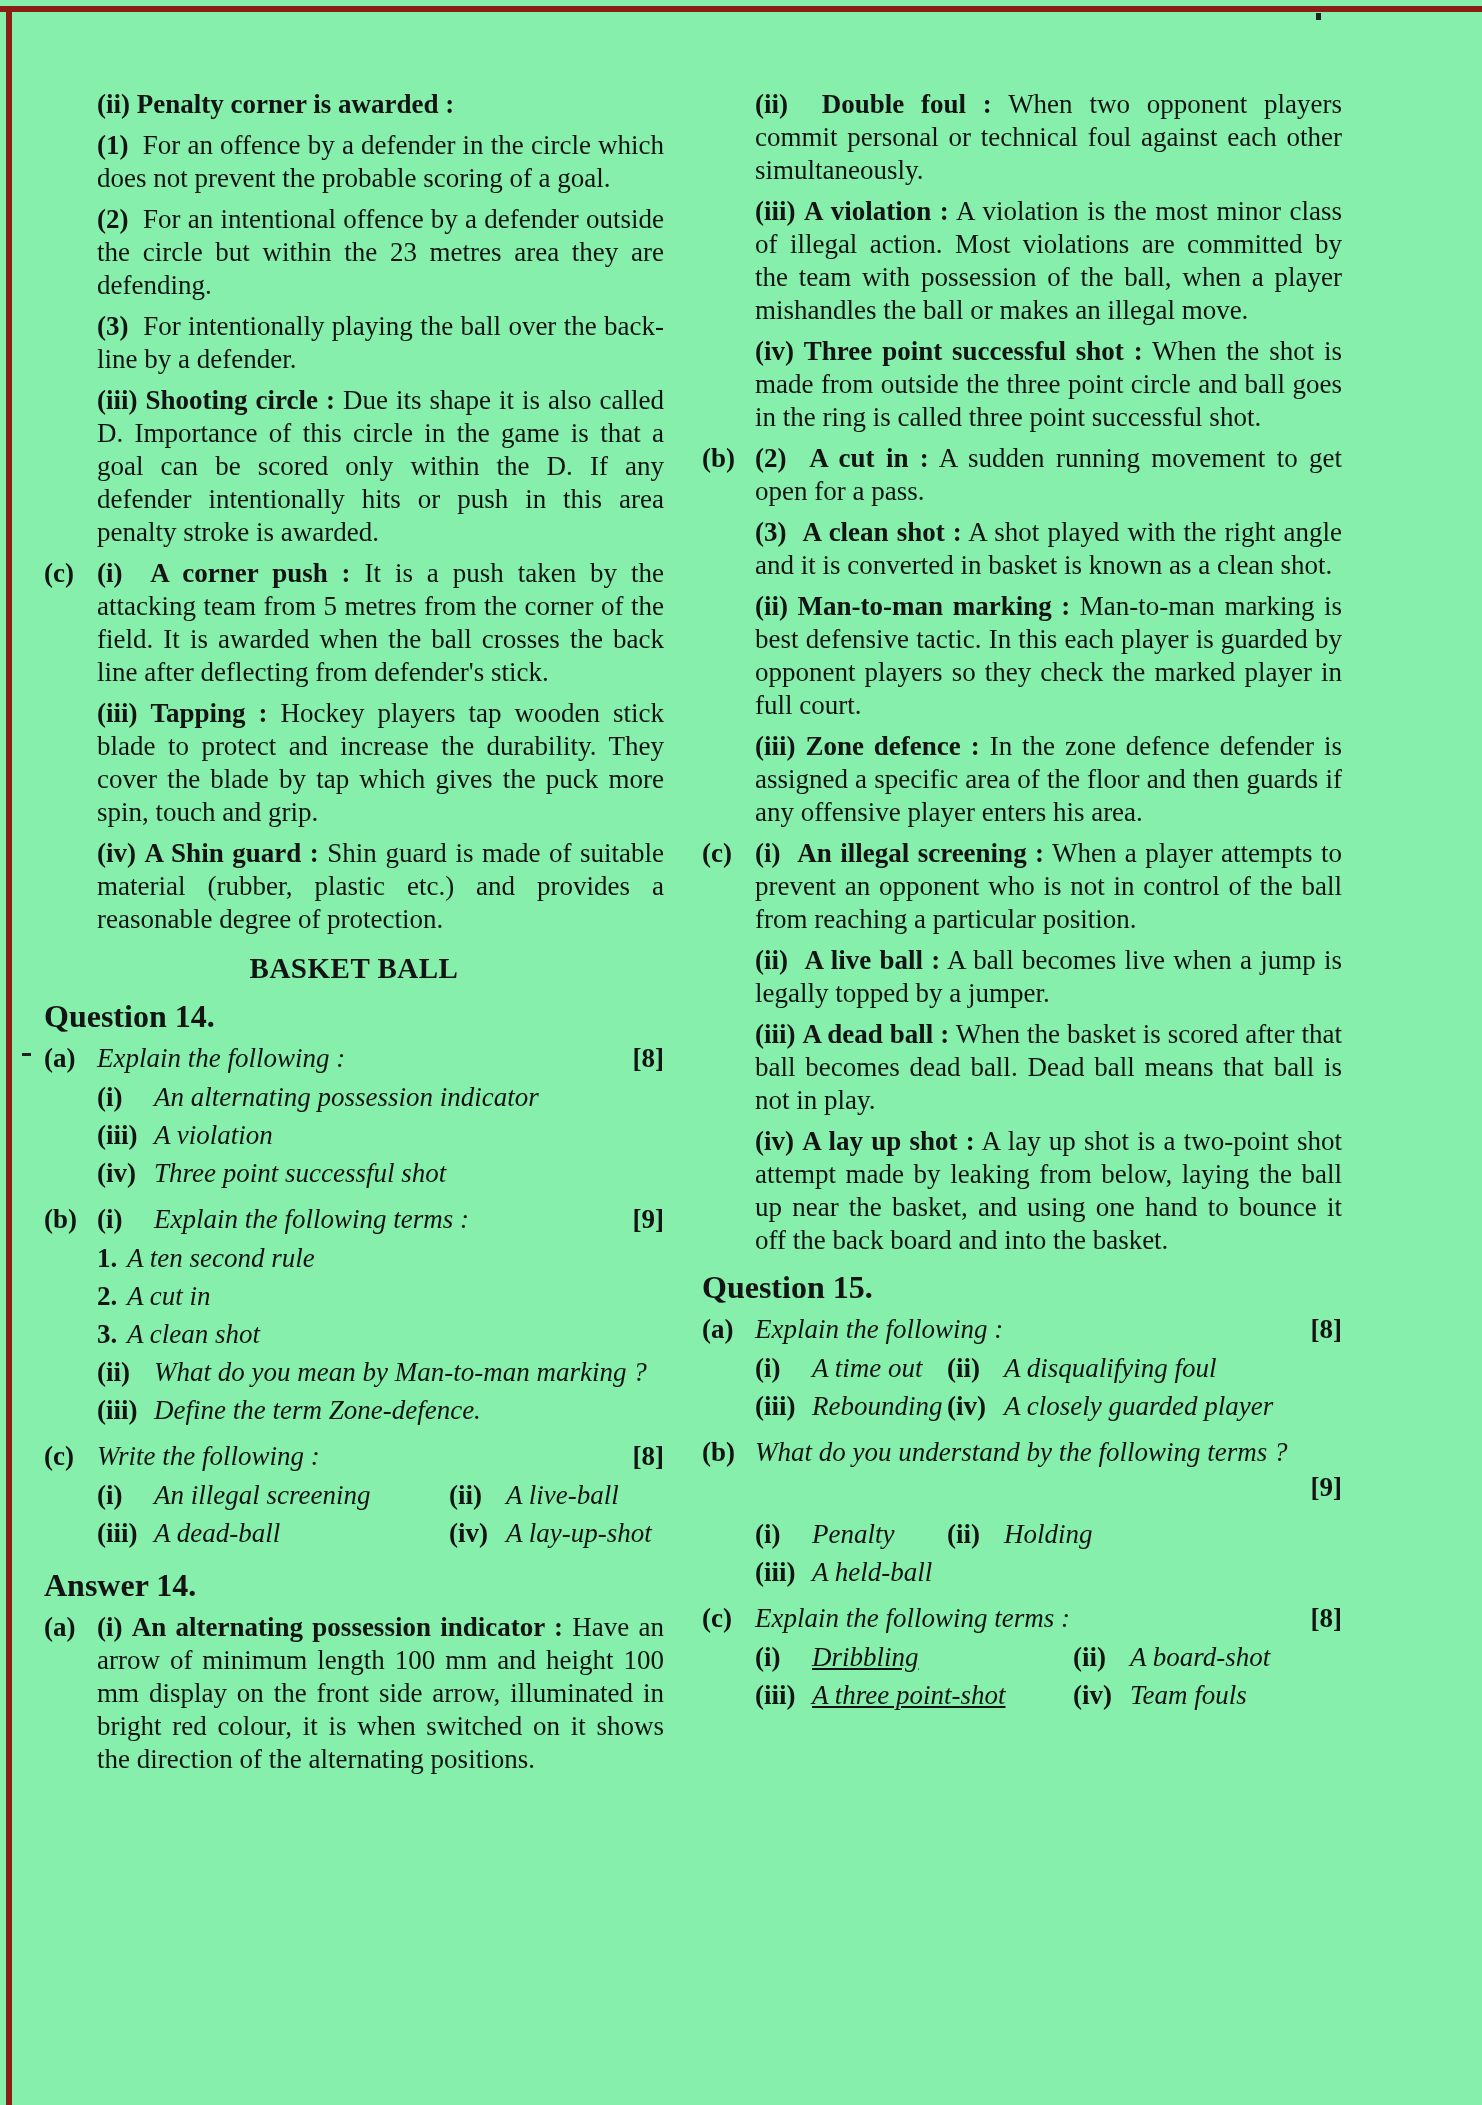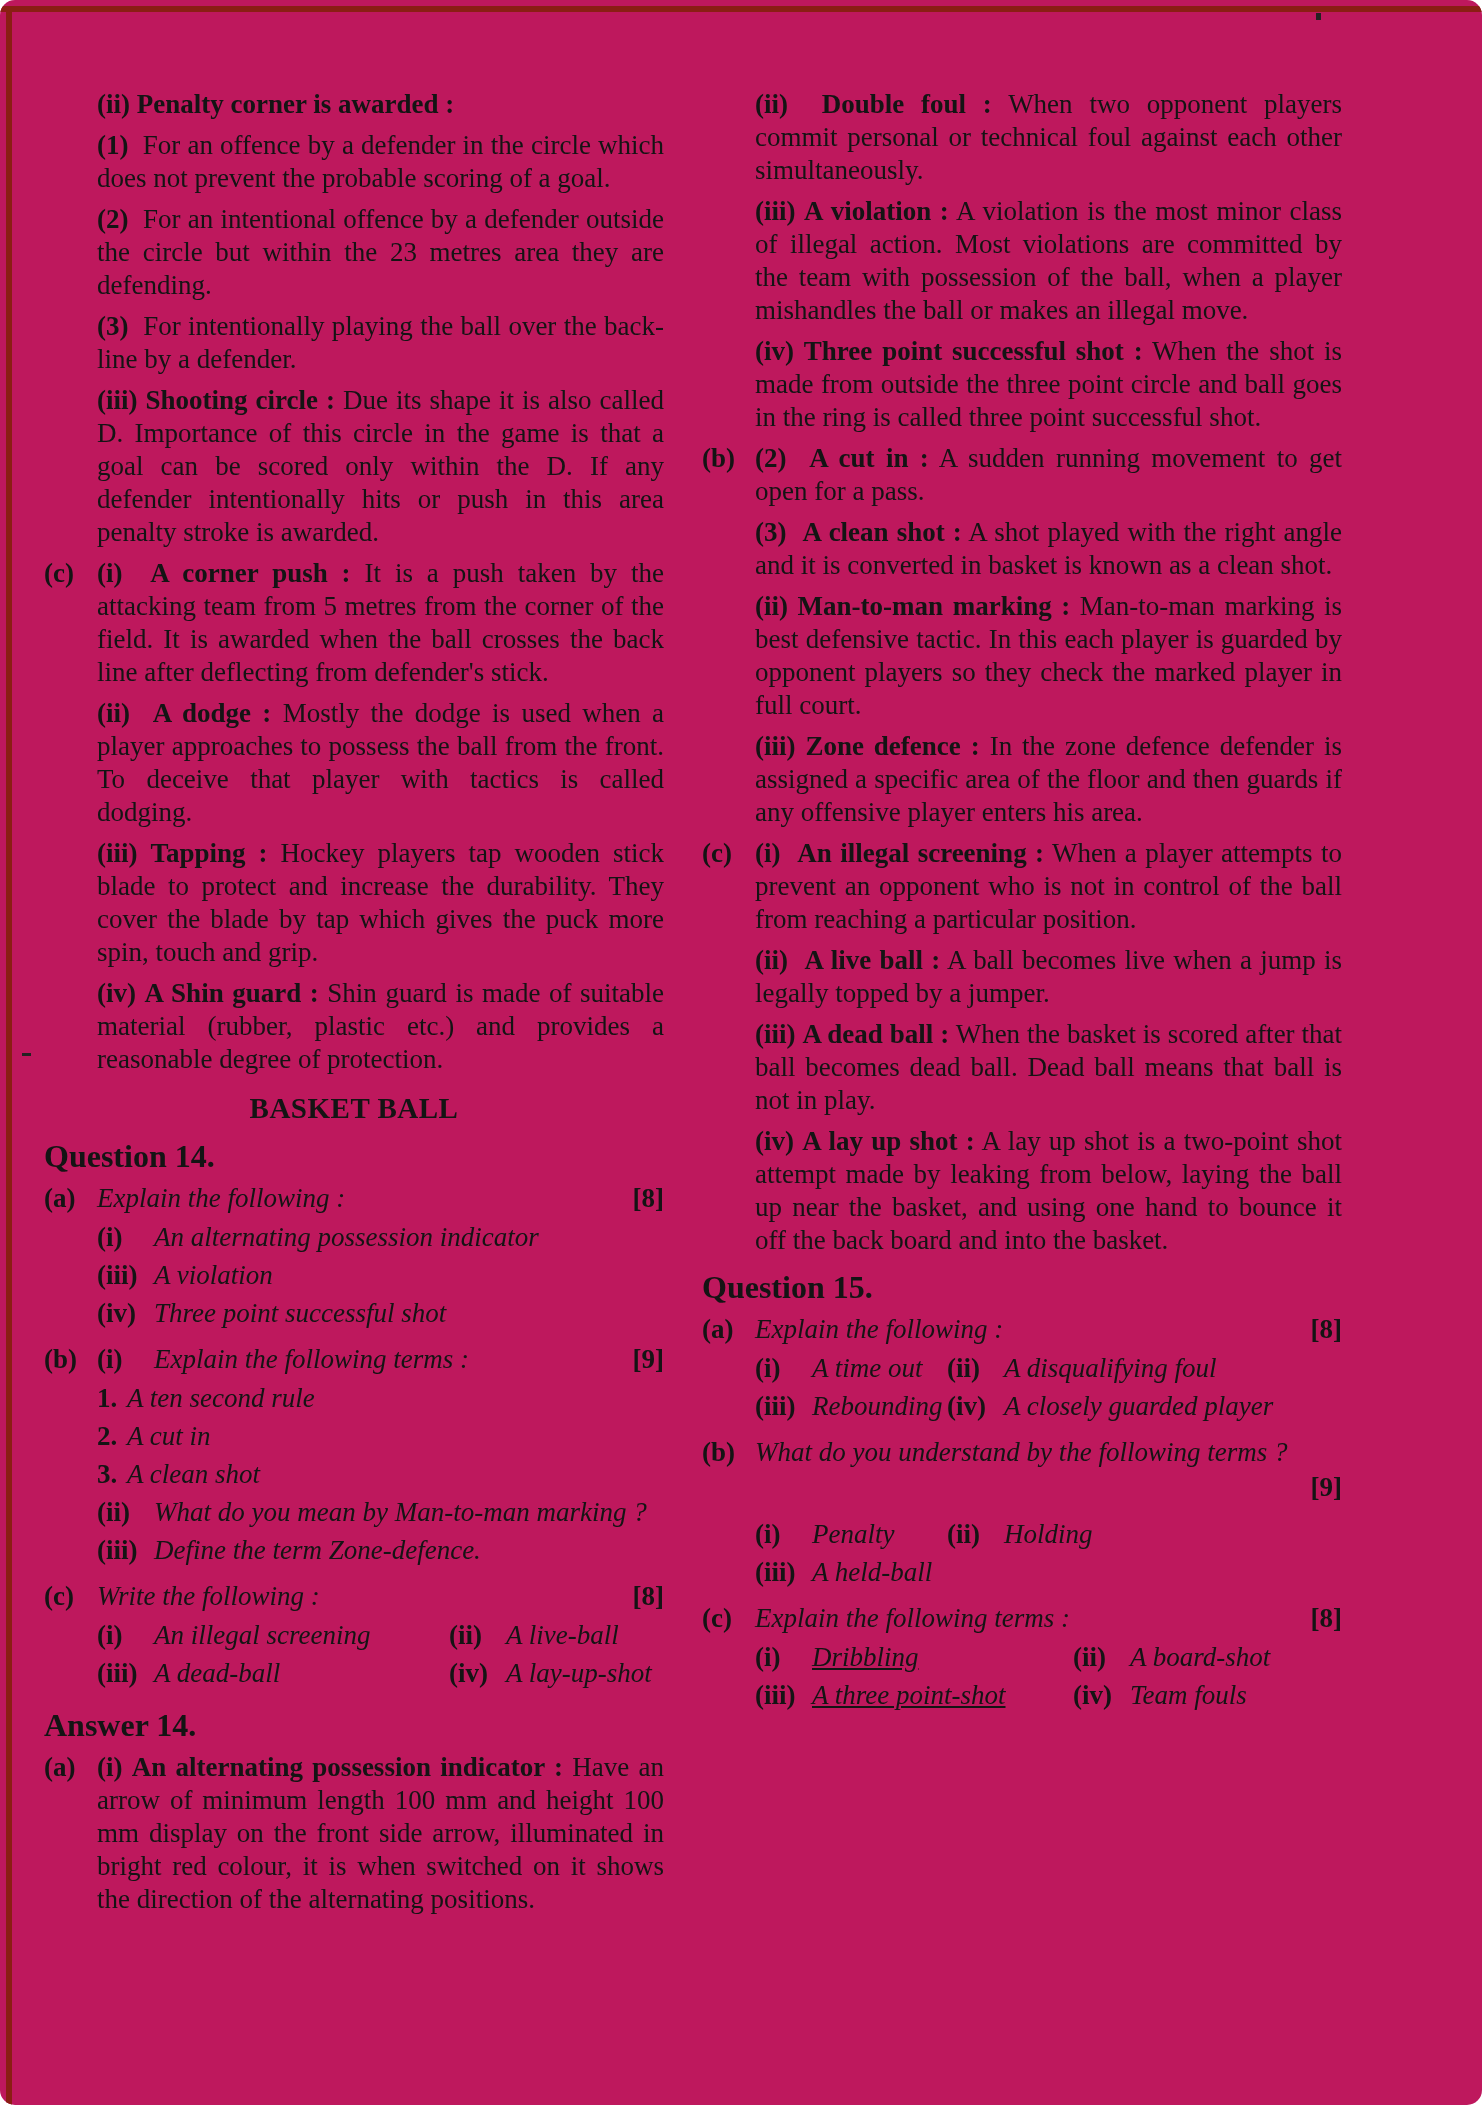--- a/index.html
+++ b/index.html
@@ -1,19 +1,19 @@
 <!DOCTYPE html>
 <html><head>
 <meta charset="utf-8">
 <style>
   html,body{margin:0;padding:0;background:#ffffff;}
   .page{
-    position:relative;width:1482px;height:2105px;background:#be185d;overflow:hidden;
+    position:relative;width:1482px;height:2105px;background:#86efac;overflow:hidden;
     font-family:"Liberation Serif","DejaVu Serif",serif;
-    font-size:27px;line-height:33px;color:#141414;border-radius:15px;
+    font-size:27px;line-height:33px;color:#141414;
   }
   .border-top{position:absolute;top:6px;left:0;width:1482px;height:6px;background:#8a1e14;}
   .border-left{position:absolute;left:6px;top:6px;width:6px;height:2099px;background:#8a1e14;}
   .speck{position:absolute;background:#222;}
   .cols{display:flex;padding:88px 0 0 44px;}
   .lcol{width:620px;}
   .rcol{width:640px;margin-left:38px;}
   .para{margin:0 0 8px 0;text-align:justify;}
   .lcol > .para, .rcol > .para{margin-left:53px;}
   .plbl{font-weight:bold;}
@@ -61,21 +61,20 @@
       <p class="para"><b class="plbl">(2)</b>&nbsp; <span>For an intentional offence by a defender outside the circle but within the 23 metres area they are defending.</span></p>
 
       <p class="para"><b class="plbl">(3)</b>&nbsp; <span>For intentionally playing the ball over the back-line by a defender.</span></p>
 
       <p class="para"><b class="plbl">(iii)</b> <b class="plead">Shooting circle :</b> <span>Due its shape it is also called D. Importance of this circle in the game is that a goal can be scored only within the D. If any defender intentionally hits or push in this area penalty stroke is awarded.</span></p>
 
       <div class="row">
         <b class="gut">(c)</b>
         <div class="cnt">
           <p class="para"><b class="plbl">(i)</b>&nbsp; <b class="plead">A corner push :</b> <span>It is a push taken by the attacking team from 5 metres from the corner of the field. It is awarded when the ball crosses the back line after deflecting from defender's stick.</span></p>
-          <p class="para"><b class="plbl">(ii)</b>&nbsp; <b class="plead">A dodge :</b> <span>Mostly the dodge is used when a player approaches to possess the ball from the front. To deceive that player with tactics is called dodging.</span></p>
           <p class="para"><b class="plbl">(iii)</b> <b class="plead">Tapping :</b> <span>Hockey players tap wooden stick blade to protect and increase the durability. They cover the blade by tap which gives the puck more spin, touch and grip.</span></p>
           <p class="para"><b class="plbl">(iv)</b> <b class="plead">A Shin guard :</b> <span>Shin guard is made of suitable material (rubber, plastic etc.) and provides a reasonable degree of protection.</span></p>
         </div>
       </div>
 
       <div class="heading">BASKET BALL</div>
 
       <div class="title">Question 14.</div>
 
       <div class="row">

